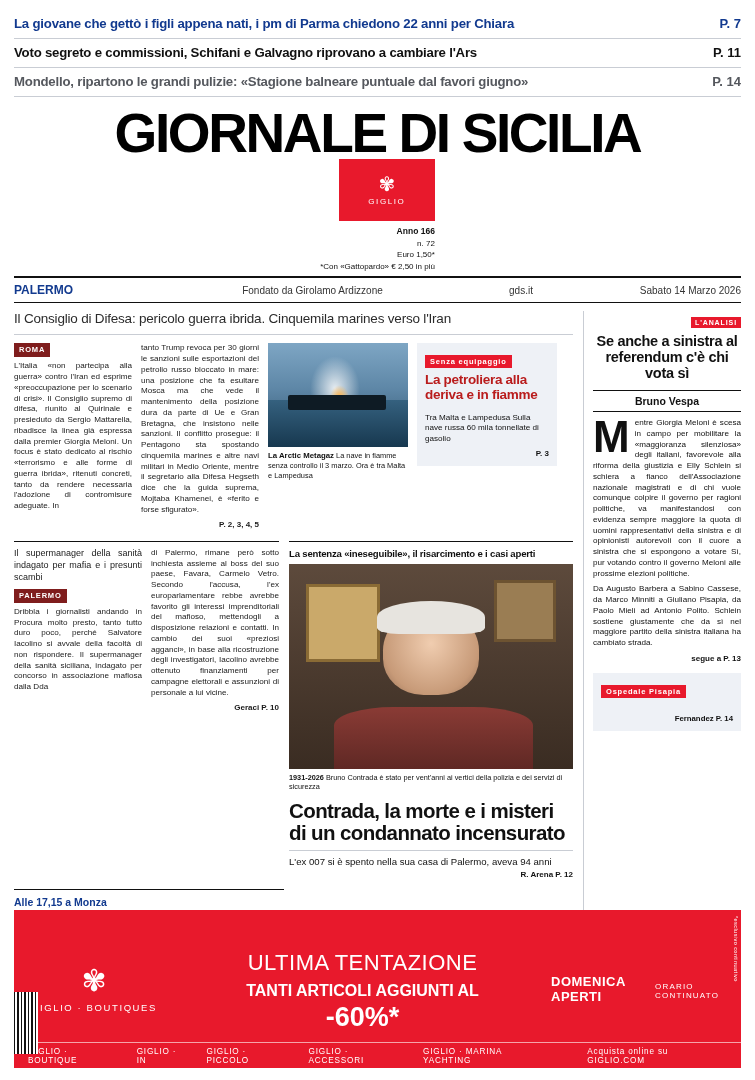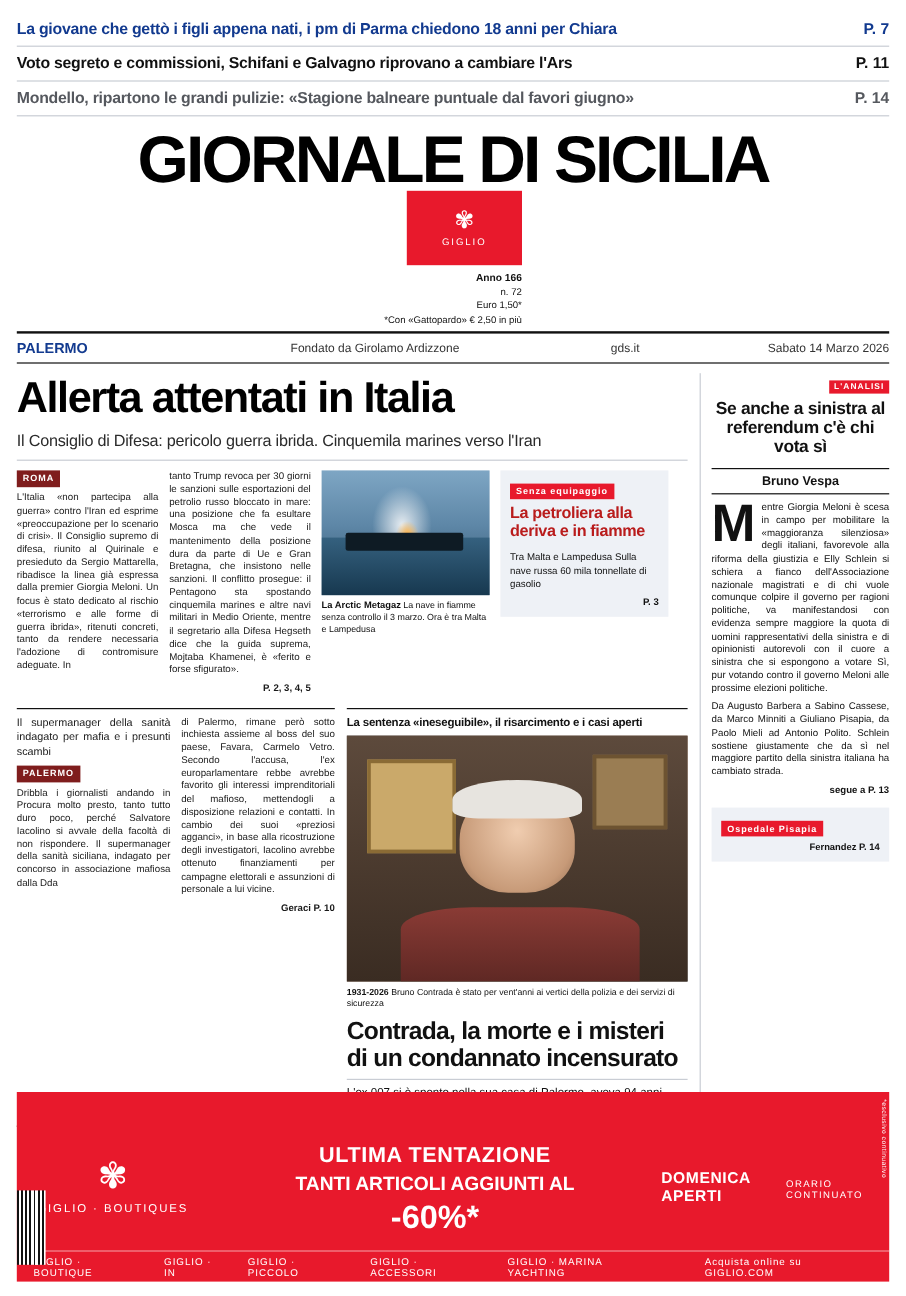--- a/index.html
+++ b/index.html
@@ -227,32 +227,32 @@
   .dropcap-wrap { font-size:8.1px; line-height:1.33; text-align:justify; }
   .dropcap {
     float:left; font-size:44px; line-height:34px; font-weight:bold;
     margin:2px 5px 0 0;
   }
   .rail .segue { text-align:right; font-weight:bold; font-size:8px; margin-top:5px; }
   .rail-box {
     background:#eef1f6; margin-top:10px; padding:7px 8px 8px 8px;
   }
   .rail-box .ttl { font-size:13px; color:#123a8f; font-weight:bold; line-height:1.12; }
-  .rail-box .sig { text-align:right; font-weight:bold; font-size:7.8px; }
+  .rail-box .sig { text-align:right; font-weight:bold; font-size:7.8px; margin-top:12px; }
 
   
   .ad {
     position:absolute; left:14px; right:14px; bottom:12px;
     height:158px; background:#e8192c; color:#fff; display:flex;
   }
   .ad-left { width:160px; display:flex; flex-direction:column; align-items:center; justify-content:center; }
   .ad-mark { font-size:30px; line-height:1; }
   .ad-brand { font-size:9.5px; letter-spacing:1.6px; margin-top:6px; }
   .ad-mid { flex:1; display:flex; flex-direction:column; align-items:center; justify-content:center; text-align:center; padding-top:4px; }
-  .ad-t1 { font-size:18px; font-weight:bold; letter-spacing:0.5px; }
+  .ad-t1 { font-size:22px; font-weight:normal; letter-spacing:0.5px; }
   .ad-t2 { font-size:16px; font-weight:bold; margin-top:6px; }
   .ad-t3 { font-size:27px; font-weight:bold; margin-top:2px; }
   .ad-right { width:190px; display:flex; align-items:center; justify-content:center; text-align:left; }
   .ad-r1 { font-size:13px; font-weight:bold; letter-spacing:0.5px; }
   .ad-r2 { font-size:8px; letter-spacing:1.2px; margin-top:4px; }
   .ad-bottom {
     position:absolute; left:0; right:0; bottom:0; height:26px;
     border-top:1px solid rgba(255,255,255,.6);
     display:flex; align-items:center; gap:18px; padding:0 14px;
     font-size:8.2px; letter-spacing:0.8px;
@@ -267,21 +267,21 @@
     background:repeating-linear-gradient(90deg,#111 0 1.5px,#fff 1.5px 3.5px);
   }
 </style>
 </head>
 <body>
 
 <div class="page">
 
   <div class="teasers">
     <div class="teaser t-blue">
-      <div class="teaser-text">La giovane che gettò i figli appena nati, i pm di Parma chiedono 18 anni per Chiara</div>
+      <div class="teaser-text">La giovane che gettò i figli appena nati, i pm di Parma chiedono 22 anni per Chiara</div>
       <div class="teaser-page">P.  7</div>
     </div>
     <div class="teaser t-dark">
       <div class="teaser-text">Voto segreto e commissioni, Schifani e Galvagno riprovano a cambiare l'Ars</div>
       <div class="teaser-page">P. 11</div>
     </div>
     <div class="teaser t-gray">
       <div class="teaser-text">Mondello, ripartono le grandi pulizie: «Stagione balneare puntuale dal favori giugno»</div>
       <div class="teaser-page">P. 14</div>
     </div>
@@ -307,21 +307,20 @@
     <div class="city">PALERMO</div>
     <div class="founder">Fondato da Girolamo Ardizzone</div>
     <div class="site">gds.it</div>
     <div class="date">Sabato 14 Marzo 2026</div>
   </div>
 
   <div class="main">
 
     <div class="left">
 
-      <h1 class="headline">Allerta attentati in Italia</h1>
       <div class="subhead">Il Consiglio di Difesa: pericolo guerra ibrida. Cinquemila marines verso l'Iran</div>
 
       <div class="cols3">
         <div class="col colw1">
           <div class="kicker">ROMA</div>
           <p>L'Italia «non partecipa alla guerra» contro l'Iran ed esprime «preoccupazione per lo scenario di crisi». Il Consiglio supremo di difesa, riunito al Quirinale e presieduto da Sergio Mattarella, ribadisce la linea già espressa dalla premier Giorgia Meloni. Un focus è stato dedicato al rischio «terrorismo e alle forme di guerra ibrida», ritenuti concreti, tanto da rendere necessaria l'adozione di contromisure adeguate. In</p>
         </div>
         <div class="col colw2">
           <p>tanto Trump revoca per 30 giorni le sanzioni sulle esportazioni del petrolio russo bloccato in mare: una posizione che fa esultare Mosca ma che vede il mantenimento della posizione dura da parte di Ue e Gran Bretagna, che insistono nelle sanzioni. Il conflitto prosegue: il Pentagono sta spostando cinquemila marines e altre navi militari in Medio Oriente, mentre il segretario alla Difesa Hegseth dice che la guida suprema, Mojtaba Khamenei, è «ferito e forse sfigurato».</p>
           <div class="refline">P. 2, 3, 4, 5</div>

